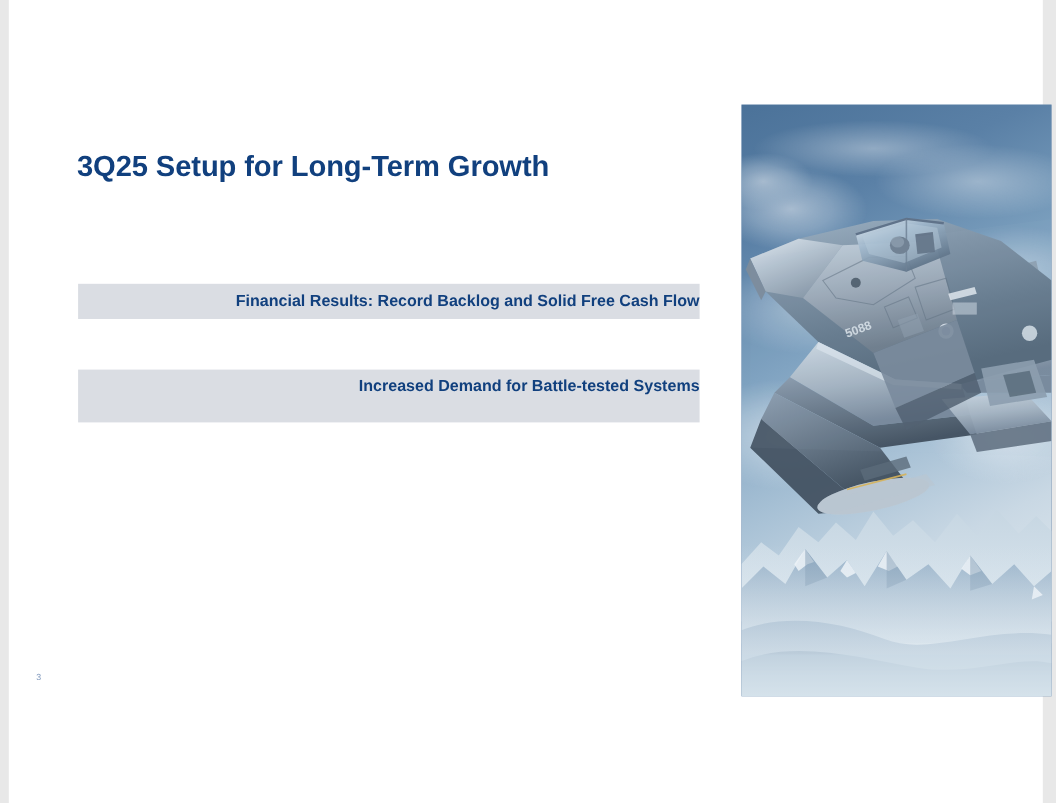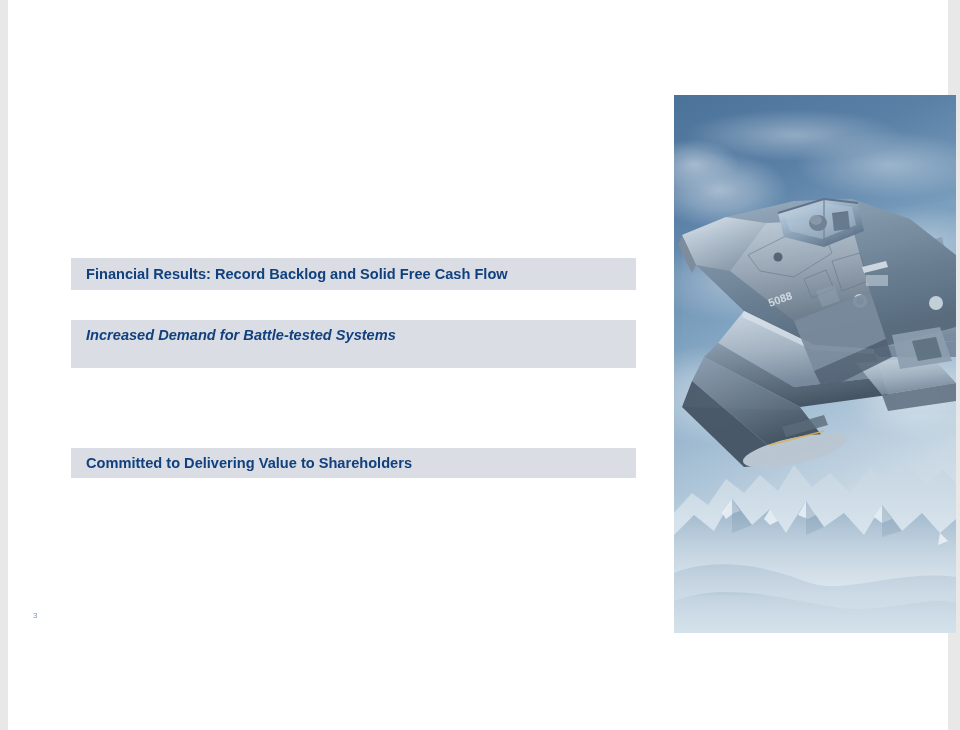--- a/index.html
+++ b/index.html
@@ -45,30 +45,31 @@
   
   .bullet-bar {
     position: absolute;
     left: 63px;
     width: 565px;
     background: #dadde3;
     box-sizing: border-box;
     padding-left: 15px;
   }
   .bar-1 { top: 258px; height: 32px; padding-top: 6px; }
-  .bar-2 { top: 320px; height: 48px; padding-top: 5px; font-style: italic; }
+  .bar-2 { top: 336px; height: 48px; padding-top: 5px; }
   .bar-3 { top: 398px; height: 30px; padding-top: 5px; }
   .bar-4 { top: 448px; height: 30px; padding-top: 5px; }
 
   .bar-heading {
     font-size: 14.6px;
     font-weight: bold;
     color: #11407e;
     line-height: 20px;
     white-space: nowrap;
+    text-align: right;
   }
   .bar-sub {
     font-size: 14.6px;
     font-weight: normal;
     color: #1c4c86;
     line-height: 21px;
     white-space: nowrap;
   }
 
   
@@ -92,33 +93,31 @@
   }
   #photo-frame svg { display: block; }
 </style>
 </head>
 <body>
 
 <div id="slide-root">
 
   <div id="slide-surface">
 
+    <div id="slide-title">3Q25 Setup for Long-Term Growth</div>
 
     <div class="bullet-bar bar-1">
       <div class="bar-heading">Financial Results: Record Backlog and Solid Free Cash Flow</div>
     </div>
 
     <div class="bullet-bar bar-2">
       <div class="bar-heading">Increased Demand for Battle-tested Systems</div>
     </div>
 
 
-    <div class="bullet-bar bar-4">
-      <div class="bar-heading">Committed to Delivering Value to Shareholders</div>
-    </div>
 
     <div id="page-number">3</div>
 
     <div id="photo-frame">
       <svg width="282" height="538" viewBox="0 0 282 538" xmlns="http://www.w3.org/2000/svg">
         <defs>
           <linearGradient id="skyGrad" x1="0" y1="0" x2="0.25" y2="1">
             <stop offset="0%" stop-color="#4b7299"></stop>
             <stop offset="22%" stop-color="#5a80a6"></stop>
             <stop offset="45%" stop-color="#7ea2c0"></stop>

